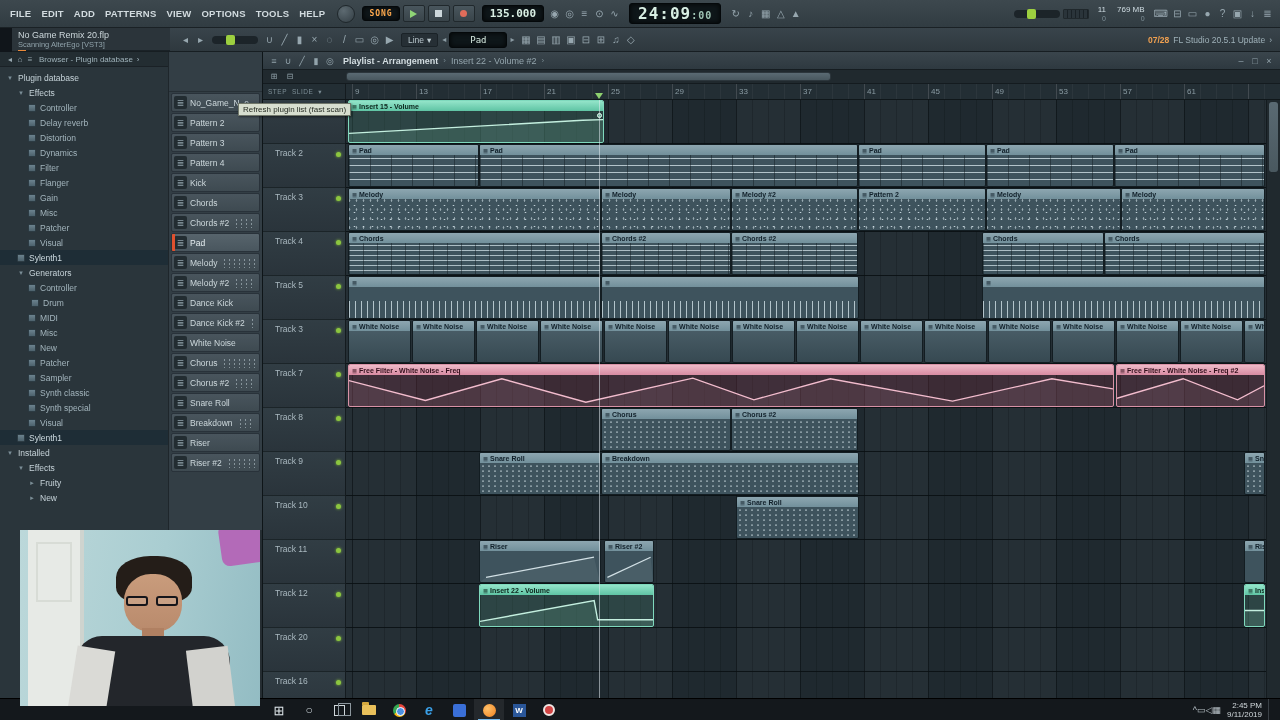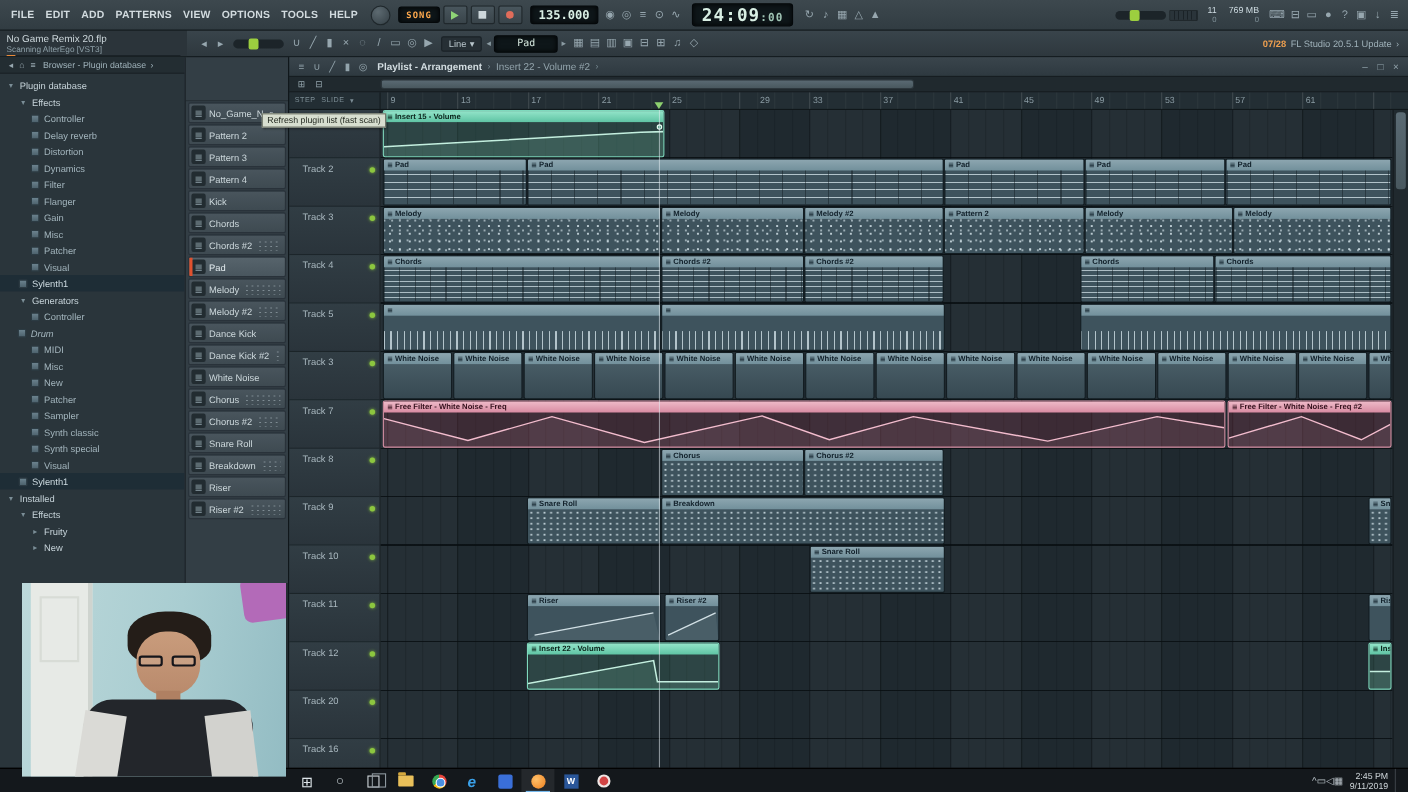--- a/index.html
+++ b/index.html
@@ -30,21 +30,21 @@
     color:#97a7af;font-size:10px;padding:0 2px;}
   .meter{display:flex;flex-direction:column;align-items:flex-end;line-height:9px;font-size:8px;
     color:#cfdce2;margin:0 4px;}
   .meter .sub{color:#7f9098;font-size:7px;}
   .meter-bars{width:26px;height:10px;background:repeating-linear-gradient(90deg,#2a343a 0 3px,#1a2227 3px 4px);
     border:1px solid #20282c;border-radius:1px;margin-right:2px;}
   .mini-slider{width:46px;height:8px;background:#1c2429;border-radius:4px;position:relative;flex:none;}
   .mini-slider i{position:absolute;left:30%;top:-1px;width:9px;height:10px;background:#9ccf3f;border-radius:2px;}
 
   
-  #project-strip{position:absolute;left:0;top:28px;width:170px;height:24px;background:#2b343a;
+  #project-strip{position:absolute;left:12px;top:28px;width:170px;height:24px;background:#2b343a;
     border-bottom:1px solid #171e22;padding:2px 6px 0 6px;overflow:hidden;}
   .pr-name{font-size:9px;color:#ccd7db;white-space:nowrap;}
   .pr-status{font-size:7.5px;color:#8fa1a9;white-space:nowrap;}
   .pr-bar{height:3px;background:#1a2227;margin-top:1px;position:relative;}
   .pr-bar i{position:absolute;left:0;top:0;bottom:0;width:8px;background:#e8893a;}
   #topbar2{position:absolute;left:170px;top:28px;width:1110px;height:24px;
     background:linear-gradient(#39444b,#2e383e);border-bottom:1px solid #171e22;
     display:flex;align-items:center;gap:4px;padding:0 8px;}
   .snap-box{display:flex;align-items:center;gap:3px;background:#262f35;border:1px solid #1a2227;
     border-radius:2px;padding:1px 6px;font-size:8.5px;color:#b9c6cc;}
@@ -350,21 +350,21 @@
           <span class="tree-label">Sylenth1</span>
         </div>
         <div class="tree-item cat" style="padding-left: 17px;">
           <span class="tree-arrow">▾</span>
           <span class="tree-label">Generators</span>
         </div>
         <div class="tree-item" style="padding-left: 28px;">
           <span class="tree-chip"></span>
           <span class="tree-label">Controller</span>
         </div>
-        <div class="tree-item" style="padding-left: 16px; font-style: italic;">
+        <div class="tree-item" style="padding-left: 31px;">
           <span class="tree-chip"></span>
           <span class="tree-label">Drum</span>
         </div>
         <div class="tree-item" style="padding-left: 28px;">
           <span class="tree-chip"></span>
           <span class="tree-label">MIDI</span>
         </div>
         <div class="tree-item" style="padding-left: 28px;">
           <span class="tree-chip"></span>
           <span class="tree-label">Misc</span>
@@ -529,21 +529,21 @@
         <span>STEP</span>
         <span>SLIDE</span>
         <span>▾</span>
       </div>
       <div id="ruler">
           <span class="ruler-num" style="left: 9px;">9</span>
           <span class="ruler-num" style="left: 73px;">13</span>
           <span class="ruler-num" style="left: 137px;">17</span>
           <span class="ruler-num" style="left: 201px;">21</span>
           <span class="ruler-num" style="left: 265px;">25</span>
-          <span class="ruler-num" style="left: 329px; margin-left: 16px;">29</span>
+          <span class="ruler-num" style="left: 329px;">29</span>
           <span class="ruler-num" style="left: 393px;">33</span>
           <span class="ruler-num" style="left: 457px;">37</span>
           <span class="ruler-num" style="left: 521px;">41</span>
           <span class="ruler-num" style="left: 585px;">45</span>
           <span class="ruler-num" style="left: 649px;">49</span>
           <span class="ruler-num" style="left: 713px;">53</span>
           <span class="ruler-num" style="left: 777px;">57</span>
           <span class="ruler-num" style="left: 841px;">61</span>
           <span class="ruler-num" style="left: 947px;">65</span>
           <span class="ruler-marker" style="left: 249px;"></span>

